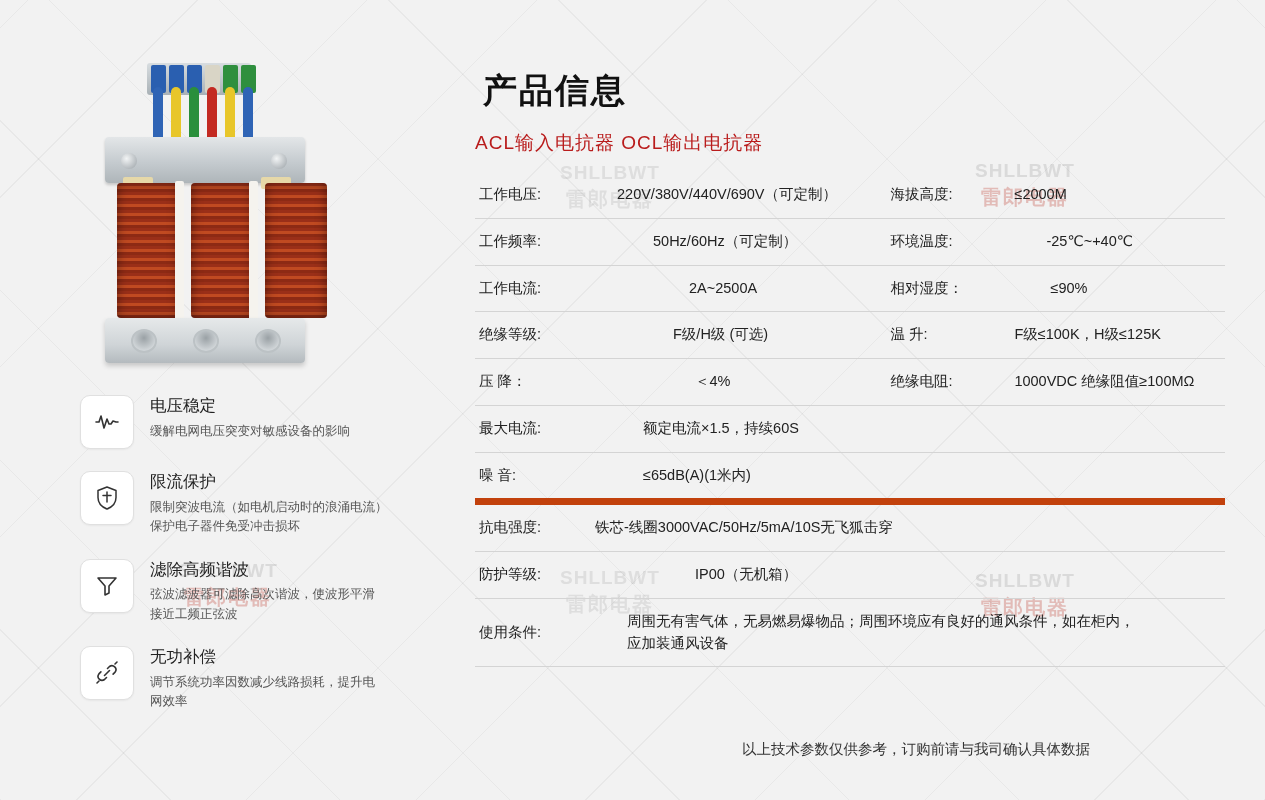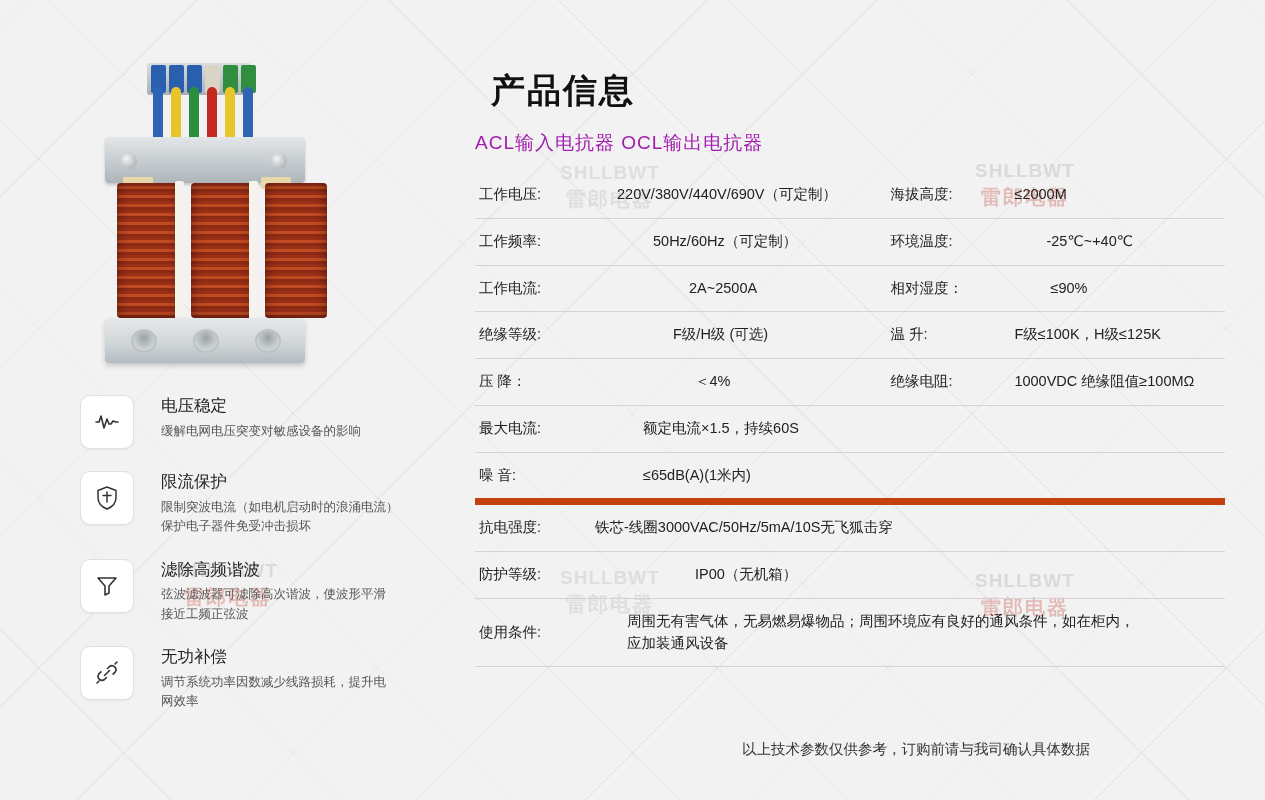--- a/index.html
+++ b/index.html
@@ -145,21 +145,21 @@
     border-radius: 10px;
     background: #ffffff;
     border: 1px solid #e0e0e0;
     display: flex;
     align-items: center;
     justify-content: center;
     flex: 0 0 52px;
     box-shadow: 0 1px 2px rgba(0,0,0,0.05);
   }
   .feature-text {
-    margin-left: 27px;
+    margin-left: 16px;
     padding-top: 1px;
   }
   .feature-title {
     font-size: 16.5px;
     color: #222;
     margin-bottom: 6px;
     line-height: 1.2;
   }
   .feature-desc {
     font-size: 12.5px;
@@ -171,33 +171,33 @@
   
   .right-col {
     position: absolute;
     left: 470px;
     top: 0;
     width: 760px;
     height: 800px;
   }
   .main-title {
     position: absolute;
-    left: 21px;
+    left: 13px;
     top: 68px;
     font-size: 34px;
     font-weight: bold;
     letter-spacing: 2px;
     color: #111;
   }
   .subtitle {
     position: absolute;
     left: 5px;
     top: 130px;
     font-size: 19px;
-    color: #a21caf;
+    color: #b91c1c;
     letter-spacing: 1px;
   }
   .spec-table {
     position: absolute;
     left: 5px;
     top: 172px;
     width: 750px;
     border-collapse: collapse;
     font-size: 14.5px;
     color: #222;

